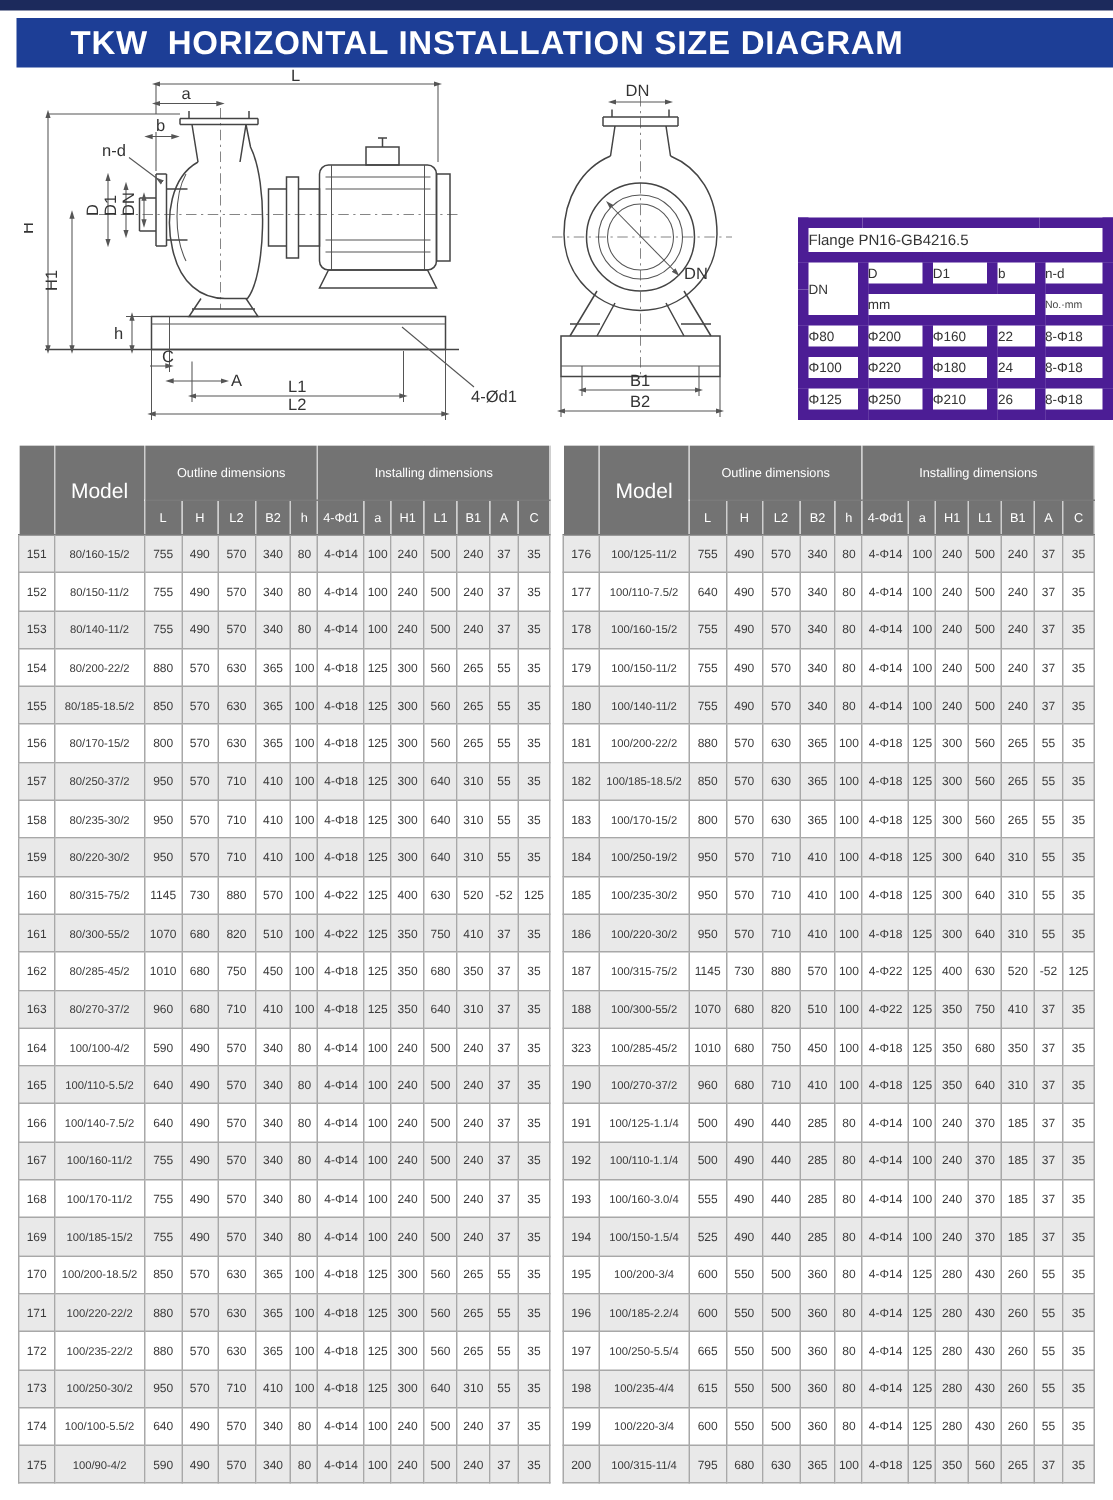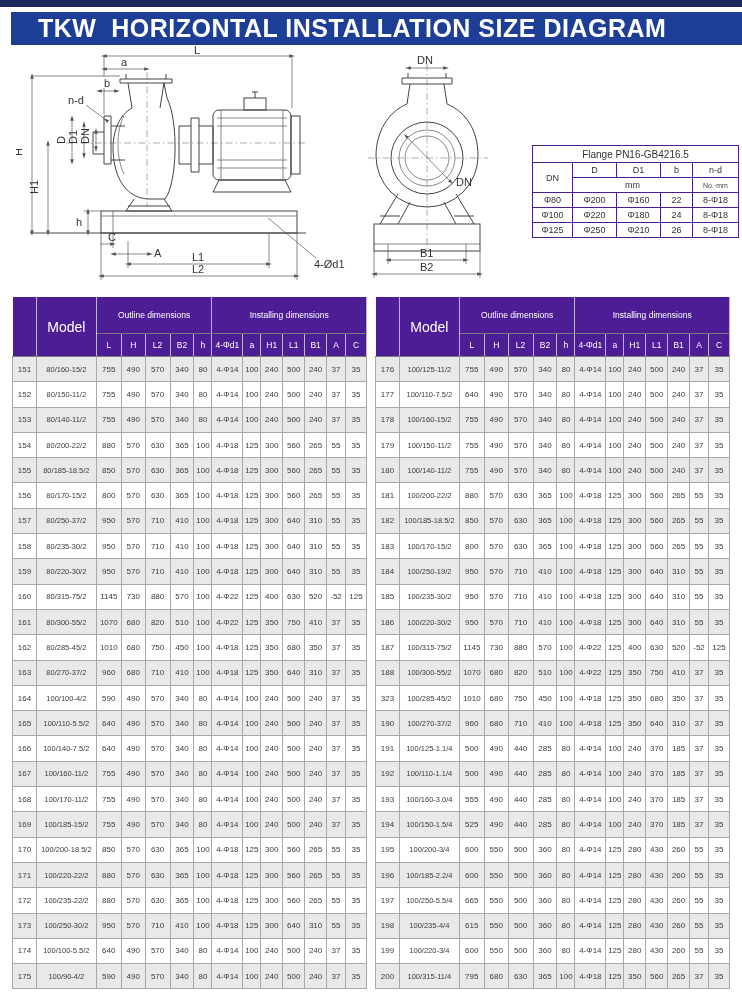--- a/index.html
+++ b/index.html
@@ -7,43 +7,43 @@
     width:742px;height:1000px;background:#ffffff;overflow:hidden;
     font-family:"Liberation Sans", sans-serif;color:#3a3a3a;position:relative;
   }
   
   .top-strip{position:absolute;left:0;top:0;width:742px;height:7px;background:#1c2a5c;}
   .title-bar{
     position:absolute;left:11px;top:12px;width:731px;height:33px;background:#1d3e96;
     display:flex;align-items:center;
   }
   .title-bar .title{
-    color:#ffffff;font-size:25px;font-weight:bold;letter-spacing:.5px;
-    padding-left:27px;white-space:pre;
+    color:#ffffff;font-size:22px;font-weight:bold;letter-spacing:.5px;
+    padding-left:36px;white-space:pre;
   }
   
   .drawings{position:absolute;left:0;top:46px;width:742px;height:250px;}
   svg text{font-family:"Liberation Sans",sans-serif;font-size:11px;fill:#333;}
   svg .thin{stroke:#555;stroke-width:.7;fill:none;}
   svg .body{stroke:#444;stroke-width:1;fill:none;}
   svg .dim{stroke:#555;stroke-width:.7;fill:none;}
   svg .cl{stroke:#777;stroke-width:.6;fill:none;stroke-dasharray:7 3 1.5 3;}
   
   .flange{position:absolute;left:532px;top:99px;border-collapse:collapse;table-layout:fixed;}
   .flange td,.flange th{
-    border:1px solid #4c1d95;font-size:9px;font-weight:normal;text-align:center;
+    border:7px solid #4c1d95;font-size:9px;font-weight:normal;text-align:left;
     padding:0;height:14px;color:#333;background:#fff;
   }
   .flange .ft{font-size:10px;height:16px;}
   .flange .small{font-size:7px;color:#444;}
   
   .tables{position:absolute;left:12px;top:296px;width:718px;display:flex;gap:8px;}
   table.half{border-collapse:collapse;table-layout:fixed;background:#fff;border:1.5px solid #7a7a7a;}
   table.half th{
-    background:#4c1d95;color:#ffffff;font-weight:normal;
+    background:#737373;color:#ffffff;font-weight:normal;
     border:1px solid rgba(255,255,255,.65);border-bottom:1px solid #7a7a7a;
   }
   table.half th.grp{font-size:8.5px;height:34px;}
   table.half th.model-h{font-size:14px;font-weight:normal;}
   table.half th.sub{font-size:8.5px;height:20px;}
   table.half td{
     border:1px solid #a8a8a8;font-size:8px;text-align:center;height:24.3px;
     padding:0;color:#3a3a3a;white-space:nowrap;overflow:hidden;
   }
   table.half td.c-model{font-size:7.5px;text-align:center;}

